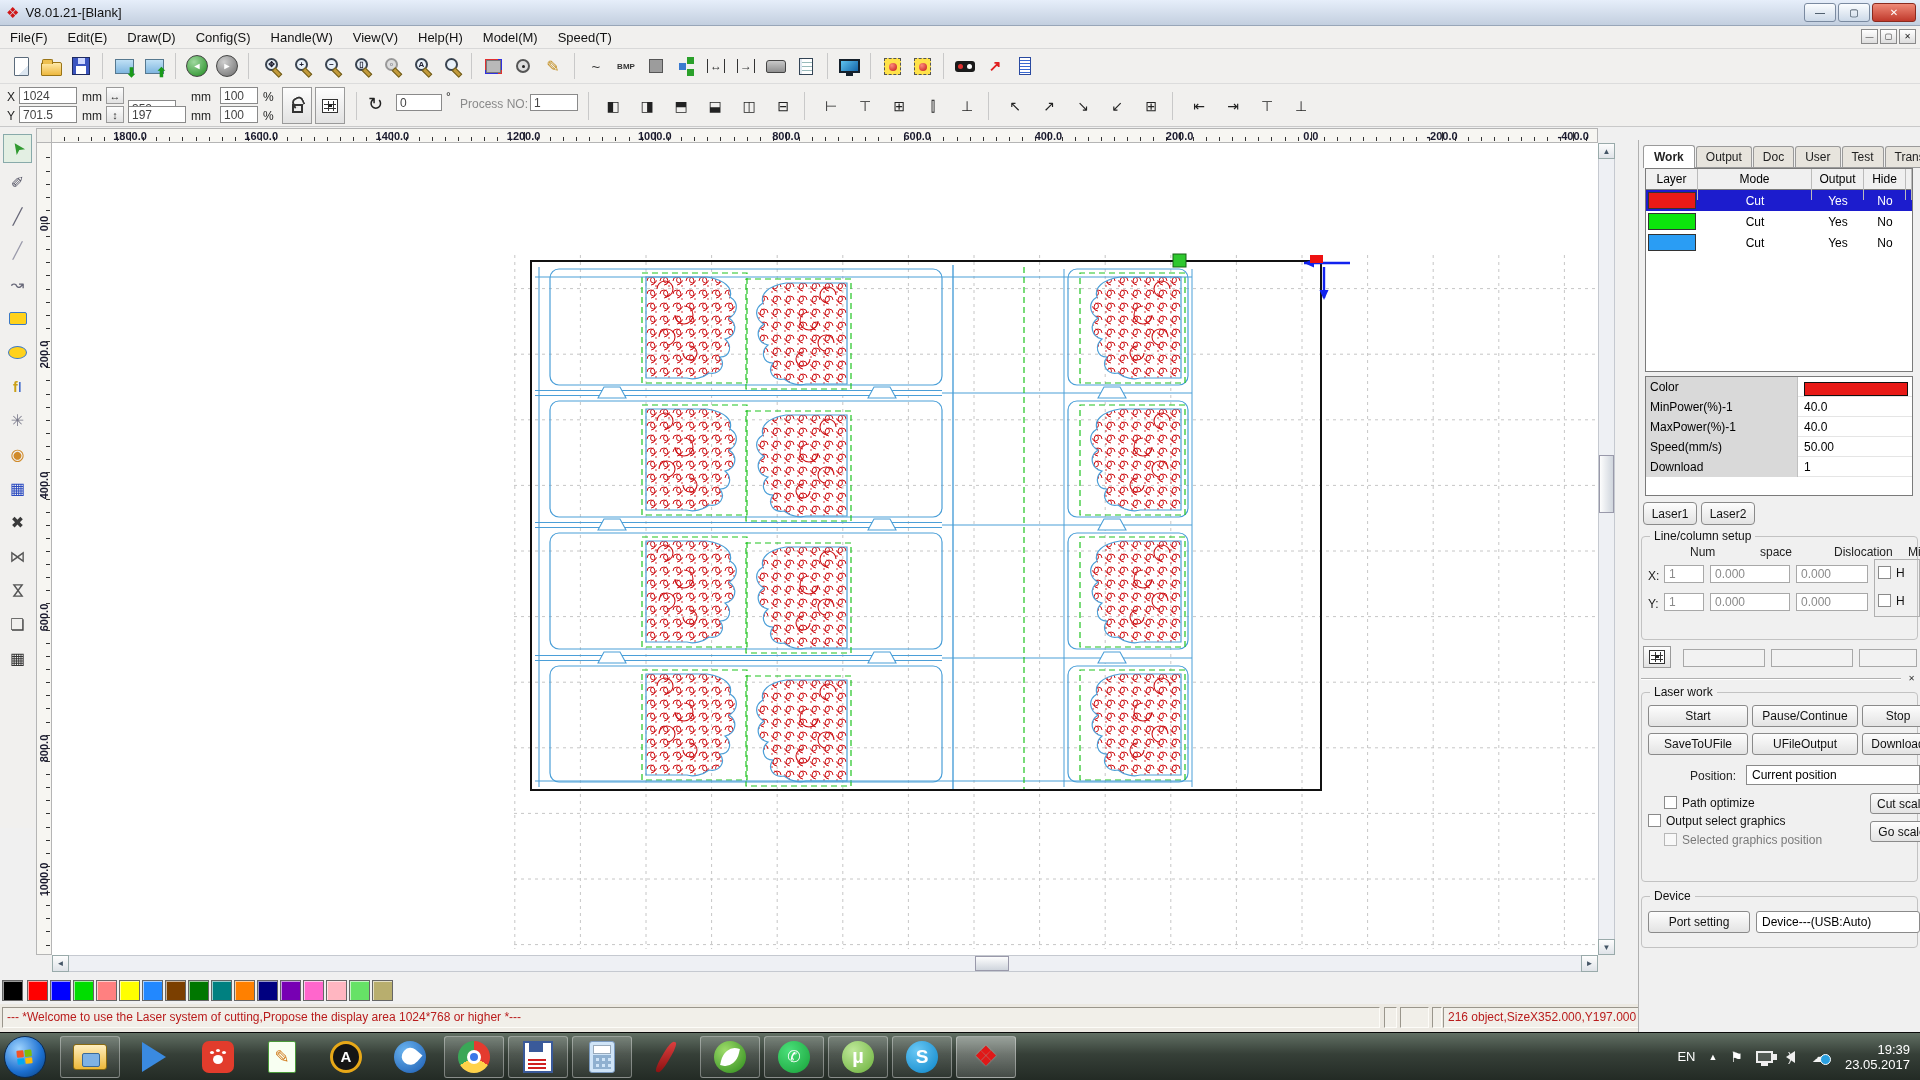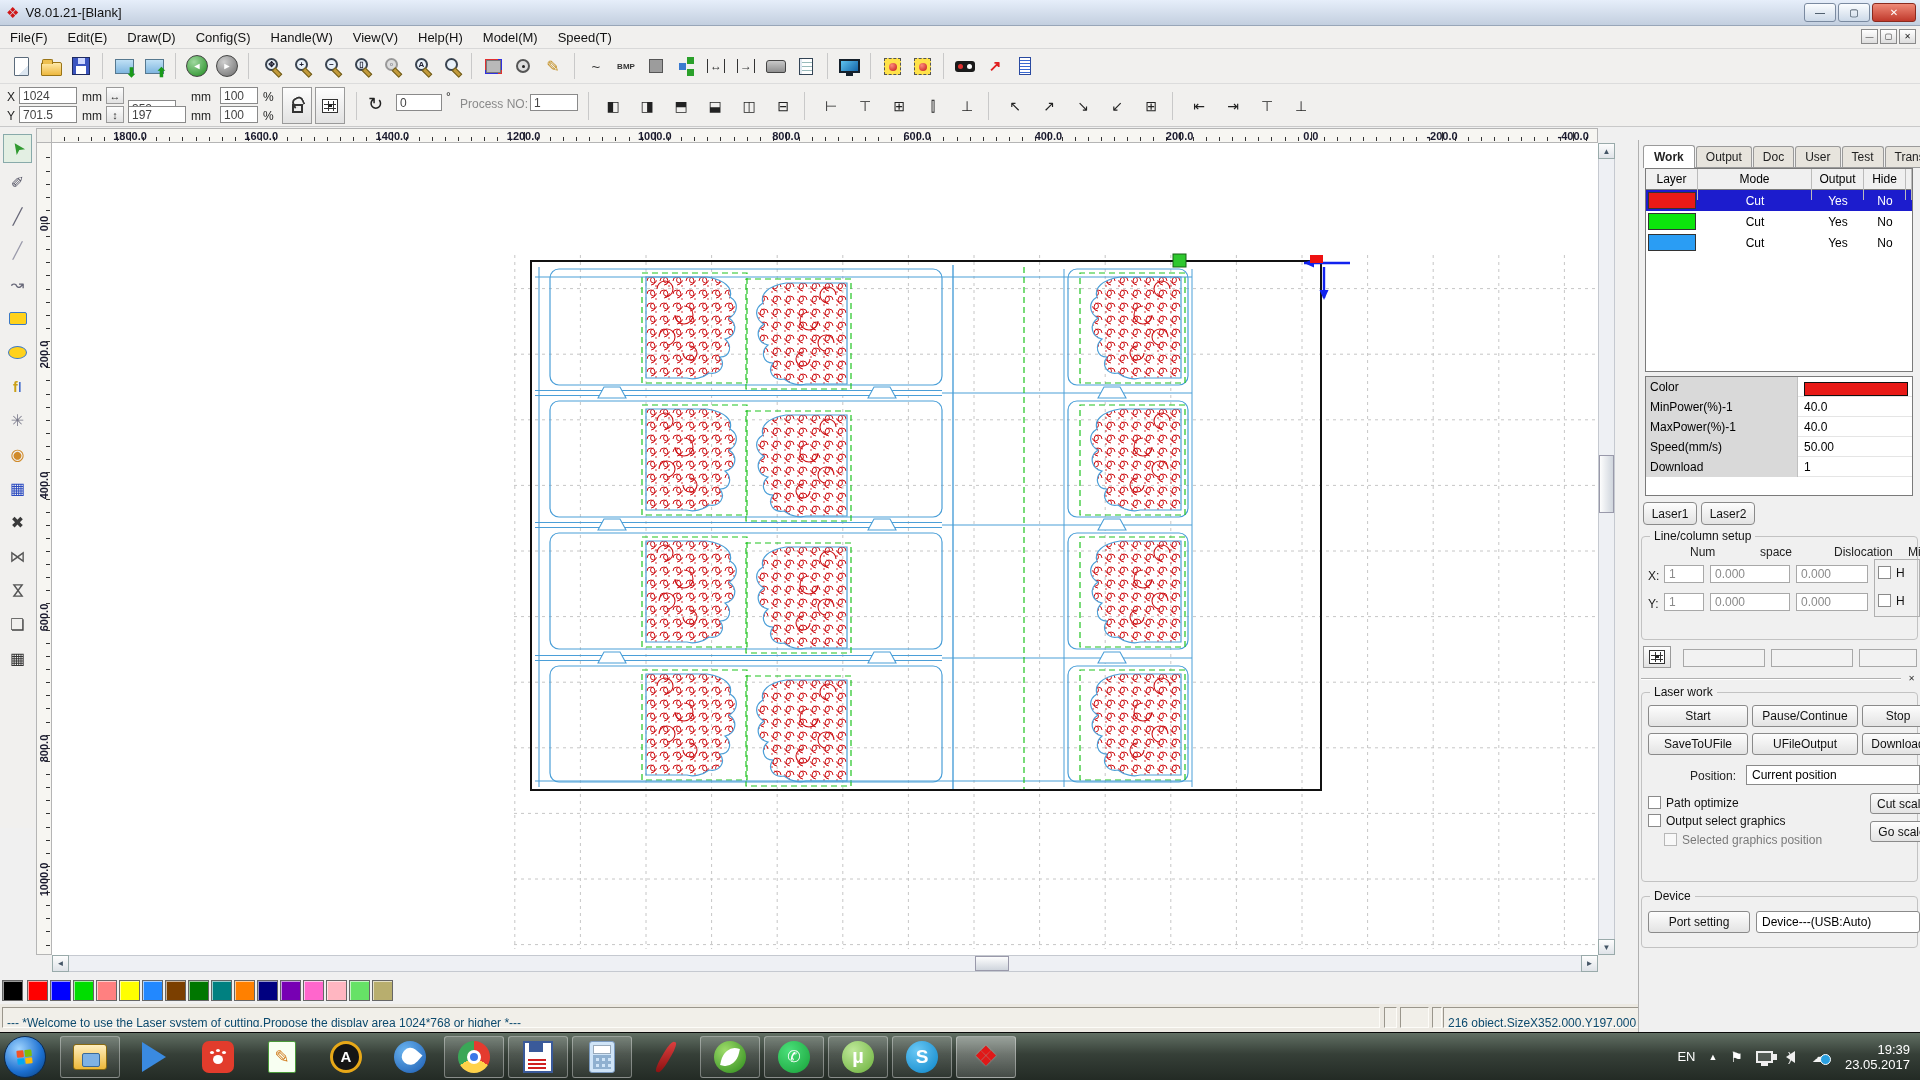--- a/index.html
+++ b/index.html
@@ -84,21 +84,21 @@
 #leftbar{position:absolute;left:0;top:128px;width:35px;height:700px;background:#f1f0ee;display:flex;flex-direction:column;align-items:center;padding-top:6px}
 .ltbtn{width:29px;height:29px;margin-bottom:5px;display:flex;align-items:center;justify-content:center;font-size:16px}
 .ltbtn.active{border:1px solid #8aa;background:#e3efe3}
 .lt-rect{width:18px;height:13px;background:#ffd21c;border:1px solid #3a78c8;border-radius:2px}
 .lt-ellipse{width:19px;height:13px;background:#ffd21c;border:1px solid #3a78c8;border-radius:50%}
 .lt-text b{color:#caa018;font-size:14px}.lt-text i{color:#2a5ac8;font-size:15px;font-style:normal}
 
 #palette{position:absolute;left:0;top:978px;width:1616px;height:26px;background:#f0f0f0}
 .swatch{position:absolute;top:2px;width:21px;height:21px;border:1px solid #666;box-shadow:inset 1px 1px 0 rgba(255,255,255,.6)}
 #statusbar{position:absolute;left:0;top:1004px;width:1920px;height:28px;background:#ece9e2}
-.sbox{position:absolute;top:3px;height:21px;border:1px solid;border-color:#9a968c #fdfcf8 #fdfcf8 #9a968c;background:#f1efe9;font-size:12px;color:#0c4a6e;padding:8px 4px;overflow:hidden;white-space:nowrap}
+.sbox{position:absolute;top:3px;height:21px;border:1px solid;border-color:#9a968c #fdfcf8 #fdfcf8 #9a968c;background:#f1efe9;font-size:12px;color:#b91c1c;padding:2px 4px;overflow:hidden;white-space:nowrap}
 
 #rightpanel{position:absolute;left:1638px;top:140px;width:282px;height:892px;background:#f0f0f0;border-left:1px solid #b0b0b0;overflow:hidden;font-size:12px}
 #tabs{position:absolute;left:4px;top:4px;width:300px;height:24px;border-bottom:1px solid #9a9a9a;display:flex;align-items:flex-end}
 .tab{border:1px solid #9a9a9a;border-bottom:none;background:#e7e4dd;padding:3px 9px;font-size:12px;border-radius:3px 3px 0 0;margin-right:1px;color:#222}
 .tab.active{background:#fff;padding:4px 10px;position:relative;top:1px;font-weight:bold}
 #layertable{position:absolute;left:6px;top:28px;width:268px;height:204px;background:#fff;border:1px solid #7a7a7a}
 .ltrow{display:grid;grid-template-columns:52px 114px 52px 42px 1fr;height:21px;align-items:center}
 .ltrow.header{border-bottom:1px solid #7a7a7a;background:#f0f0f0}
 .ltrow .c{text-align:center;font-size:12px;overflow:hidden}
 .ltrow.header .c{border-right:1px solid #bbb;height:31px;line-height:21px}
@@ -861,21 +861,21 @@
     <div class="group" style="left:2px;top:552px;width:277px;height:190px">
       <span class="gtitle">Laser work</span>
       <div class="btn" style="left:6px;top:12px;width:100px;height:22px">Start</div>
       <div class="btn" style="left:110px;top:12px;width:106px;height:22px">Pause/Continue</div>
       <div class="btn" style="left:220px;top:12px;width:72px;height:22px">Stop</div>
       <div class="btn" style="left:6px;top:40px;width:100px;height:22px">SaveToUFile</div>
       <div class="btn" style="left:110px;top:40px;width:106px;height:22px">UFileOutput</div>
       <div class="btn" style="left:220px;top:40px;width:72px;height:22px">Download</div>
       <span class="lbl" style="left:48px;top:76px">Position:</span>
       <div class="combo" style="left:104px;top:72px;width:174px;height:20px">Current position</div>
-      <span style="position:absolute;left:6px;top:103px"><span class="chk"></span><span class="chklbl">Path optimize</span></span>
+      <span style="position:absolute;left:22px;top:103px"><span class="chk"></span><span class="chklbl">Path optimize</span></span>
       <span style="position:absolute;left:6px;top:121px"><span class="chk"></span><span class="chklbl">Output select graphics</span></span>
       <span style="position:absolute;left:22px;top:140px;opacity:.55"><span class="chk"></span><span class="chklbl">Selected graphics position</span></span>
       <div class="btn" style="left:228px;top:100px;width:64px;height:21px">Cut scale</div>
       <div class="btn" style="left:228px;top:128px;width:64px;height:21px">Go scale</div>
     </div>
 
     <div class="group" style="left:2px;top:756px;width:277px;height:52px">
       <span class="gtitle">Device</span>
       <div class="btn" style="left:6px;top:14px;width:102px;height:22px">Port setting</div>
       <div class="combo" style="left:114px;top:14px;width:164px;height:22px;border-radius:3px;padding-top:3px">Device---(USB:Auto)</div>

